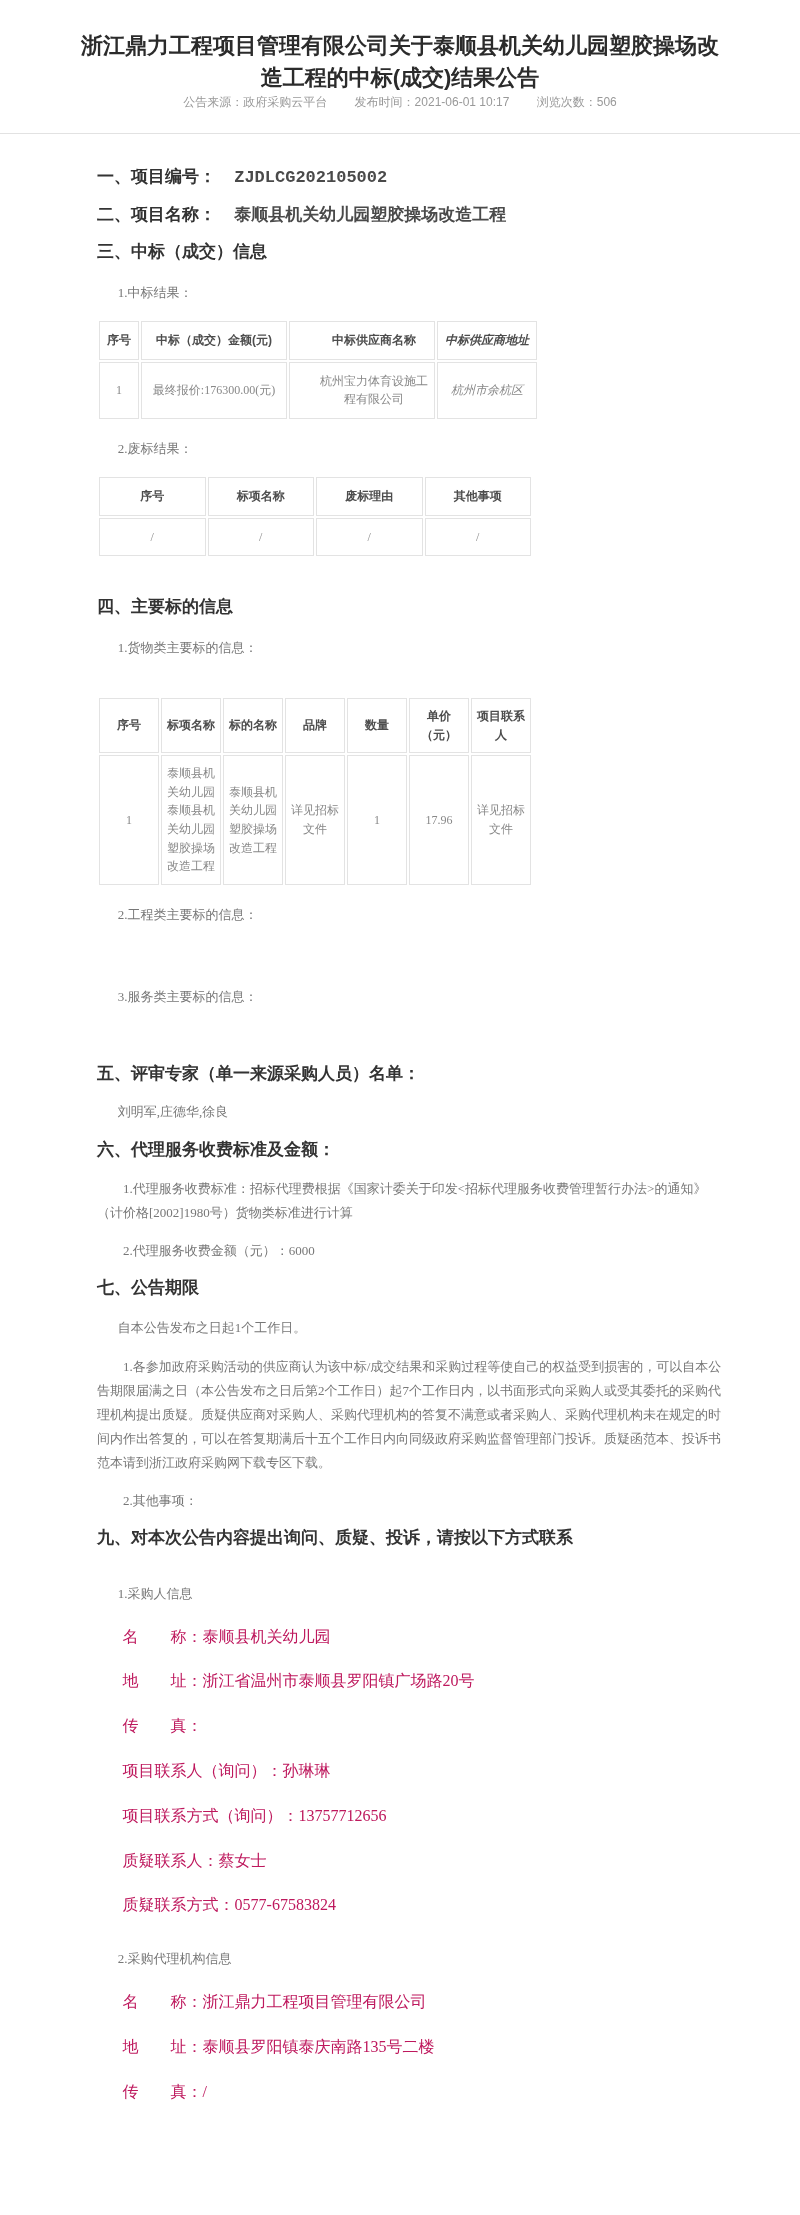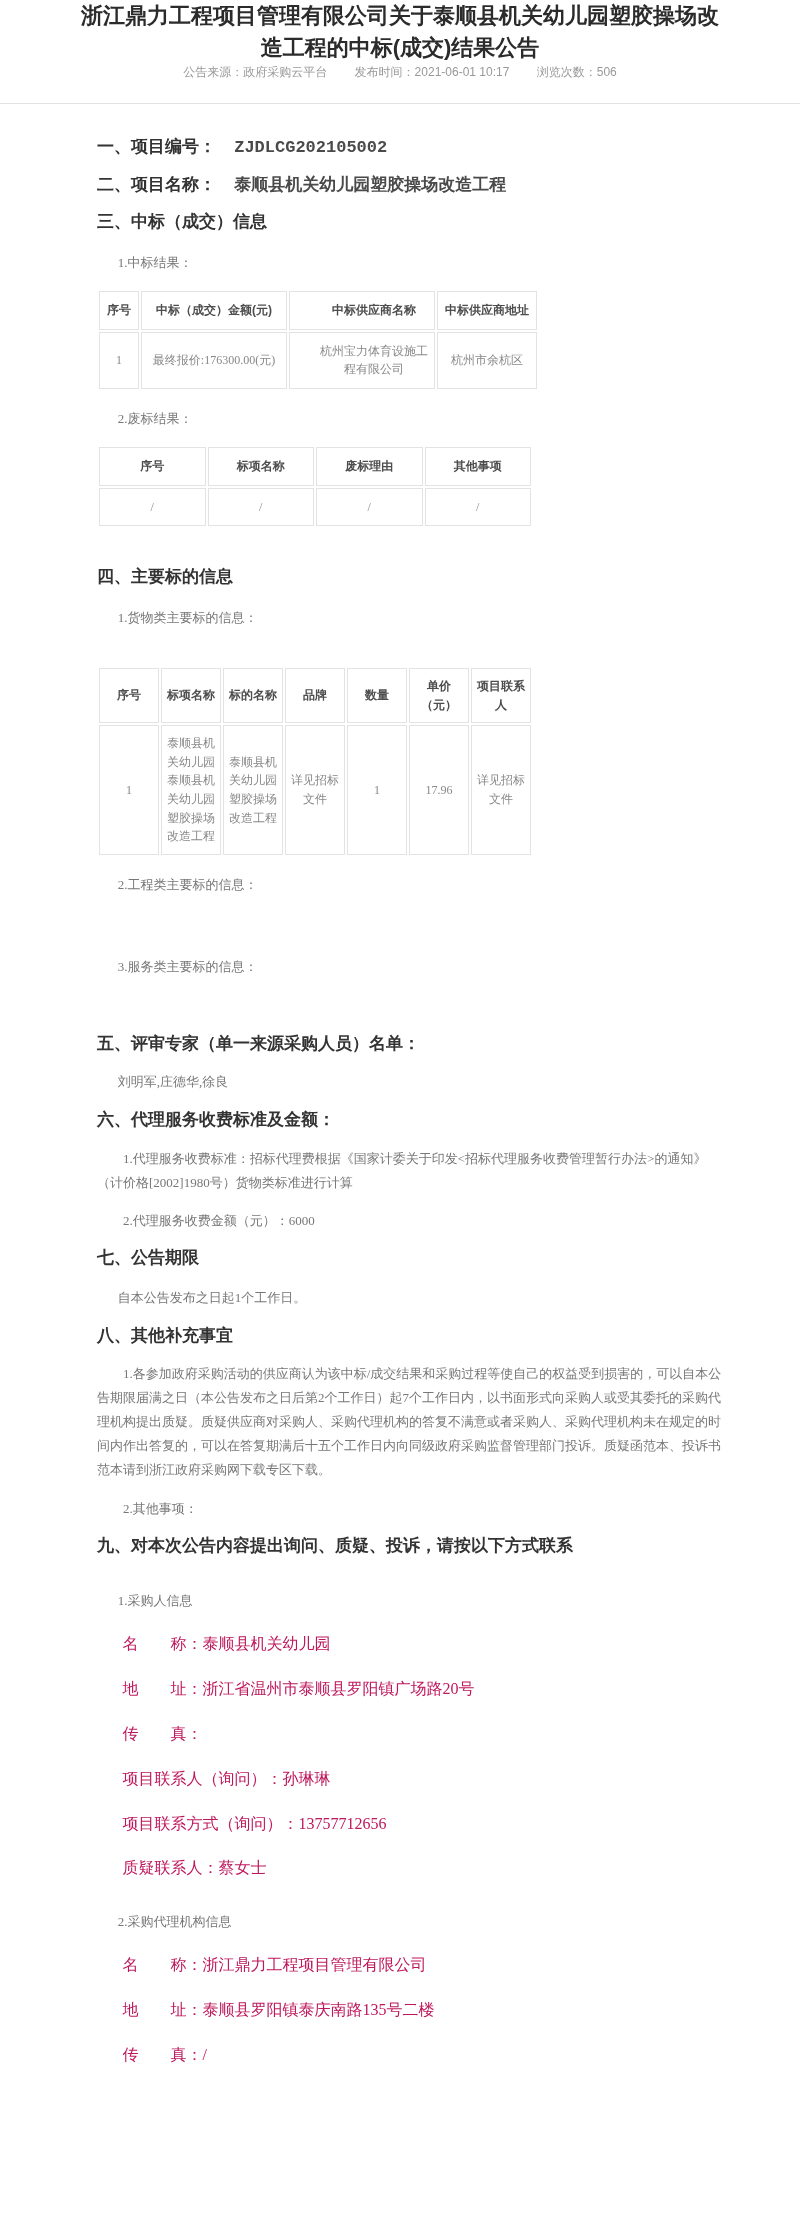--- a/index.html
+++ b/index.html
@@ -2,21 +2,21 @@
 <html><head>
 <meta charset="utf-8">
 <style>
   * { margin:0; padding:0; box-sizing:border-box; }
   html,body { background:#ffffff; }
   body {
     width:800px; min-height:2215px; margin:0 auto;
     font-family:"Liberation Serif","DejaVu Serif",serif;
     color:#777; font-size:13px;
   }
-  .doc-header { text-align:center; }
+  .doc-header { padding-top:30px; text-align:center; }
   .doc-title {
     font-family:"Liberation Sans","DejaVu Sans",sans-serif;
     font-weight:700; color:#2b2b2b; font-size:22px; line-height:1.45;
     max-width:648px; margin:0 auto;
   }
   .doc-meta { font-size:12px; color:#999; font-family:"Liberation Sans","DejaVu Sans",sans-serif; }
   .doc-meta span { margin:0 12px; }
   .doc-divider { border:none; border-top:1px solid #e2e2e2; margin:22px 0 0 0; width:100%; }
 
   .content { padding:20px 70px 40px 97px; }
@@ -38,21 +38,21 @@
   th, td {
     border:1px solid #e3e3e3; text-align:center; vertical-align:middle;
     font-size:12px; line-height:1.55; padding:9px 4px; word-break:break-all;
   }
   th { font-family:"Liberation Sans","DejaVu Sans",sans-serif; font-weight:700; color:#4d4d4d; }
   td { color:#888; }
   .tbl-award { width:436px; }
   .tbl-award th:nth-child(1), .tbl-award td:nth-child(1) { width:40px; }
   .tbl-award th:nth-child(2), .tbl-award td:nth-child(2) { width:146px; }
   .tbl-award th:nth-child(3), .tbl-award td:nth-child(3) { width:146px;padding-left:28px; }
-  .tbl-award th:nth-child(4), .tbl-award td:nth-child(4) { width:100px; }
+  .tbl-award th:nth-child(4), .tbl-award td:nth-child(4) { width:100px;font-style:italic; }
   .tbl-rejected { width:436px; }
   .tbl-rejected th, .tbl-rejected td { width:25%; }
   .tbl-goods { width:436px; }
   .tbl-goods th, .tbl-goods td { width:14.28%; padding:8px 3px; }
 
   .contact-block-title { color:#777; font-size:13px; margin:34px 0 24px 0; text-indent:1.6em; }
   .contact-line { color:#be185d; font-size:16px; margin:0 0 24px 1.6em; line-height:1.3; }
 </style>
 </head>
 <body>
@@ -156,34 +156,34 @@
   <div class="sec-heading">五、评审专家（单一来源采购人员）名单：</div>
   <div class="names-line">刘明军,庄德华,徐良</div>
 
   <div class="sec-heading">六、代理服务收费标准及金额：</div>
   <div class="para">1.代理服务收费标准：招标代理费根据《国家计委关于印发&lt;招标代理服务收费管理暂行办法&gt;的通知》（计价格[2002]1980号）货物类标准进行计算</div>
   <div class="para">2.代理服务收费金额（元）：6000</div>
 
   <div class="sec-heading">七、公告期限</div>
   <div class="sub-item">自本公告发布之日起1个工作日。</div>
 
-  <div class="sec-heading">八、其他补充事宜</div>
   <div class="para">1.各参加政府采购活动的供应商认为该中标/成交结果和采购过程等使自己的权益受到损害的，可以自本公告期限届满之日（本公告发布之日后第2个工作日）起7个工作日内，以书面形式向采购人或受其委托的采购代理机构提出质疑。质疑供应商对采购人、采购代理机构的答复不满意或者采购人、采购代理机构未在规定的时间内作出答复的，可以在答复期满后十五个工作日内向同级政府采购监督管理部门投诉。质疑函范本、投诉书范本请到浙江政府采购网下载专区下载。</div>
   <div class="para">2.其他事项：</div>
 
   <div class="sec-heading">九、对本次公告内容提出询问、质疑、投诉，请按以下方式联系</div>
 
   <div>
     <div class="contact-block-title">1.采购人信息</div>
     <div class="contact-line">名　　称：泰顺县机关幼儿园</div>
     <div class="contact-line">地　　址：浙江省温州市泰顺县罗阳镇广场路20号</div>
     <div class="contact-line">传　　真：</div>
     <div class="contact-line">项目联系人（询问）：孙琳琳</div>
     <div class="contact-line">项目联系方式（询问）：13757712656</div>
     <div class="contact-line">质疑联系人：蔡女士</div>
+    <div class="contact-line">质疑联系方式：0577-67583824</div>
   </div>
 
   <div>
     <div class="contact-block-title">2.采购代理机构信息</div>
     <div class="contact-line">名　　称：浙江鼎力工程项目管理有限公司</div>
     <div class="contact-line">地　　址：泰顺县罗阳镇泰庆南路135号二楼</div>
     <div class="contact-line">传　　真：/</div>
 
   </div>
 

